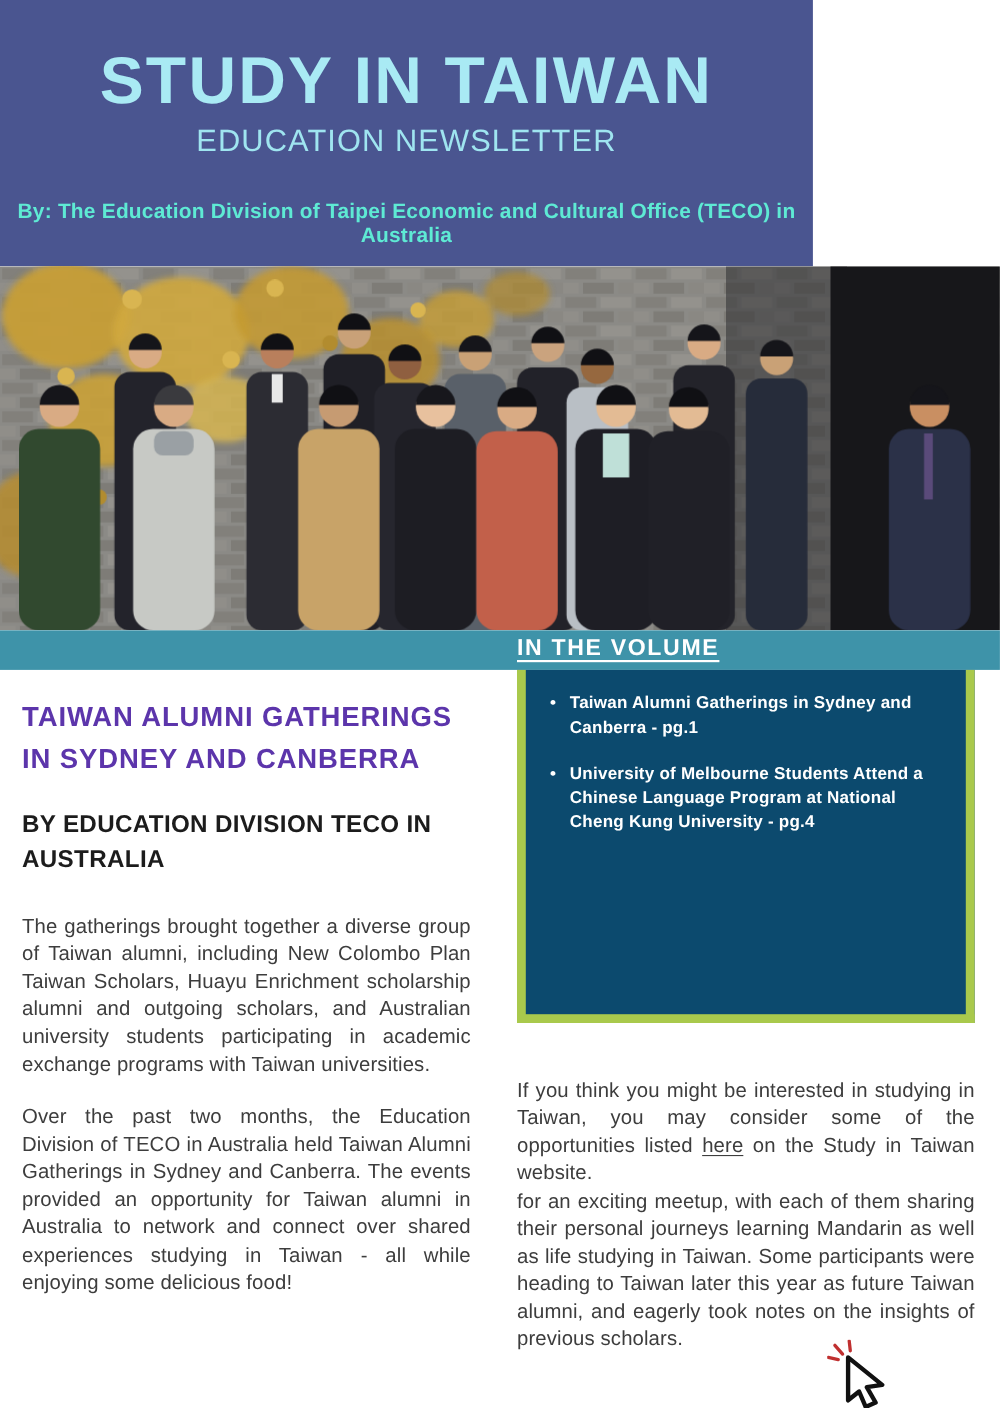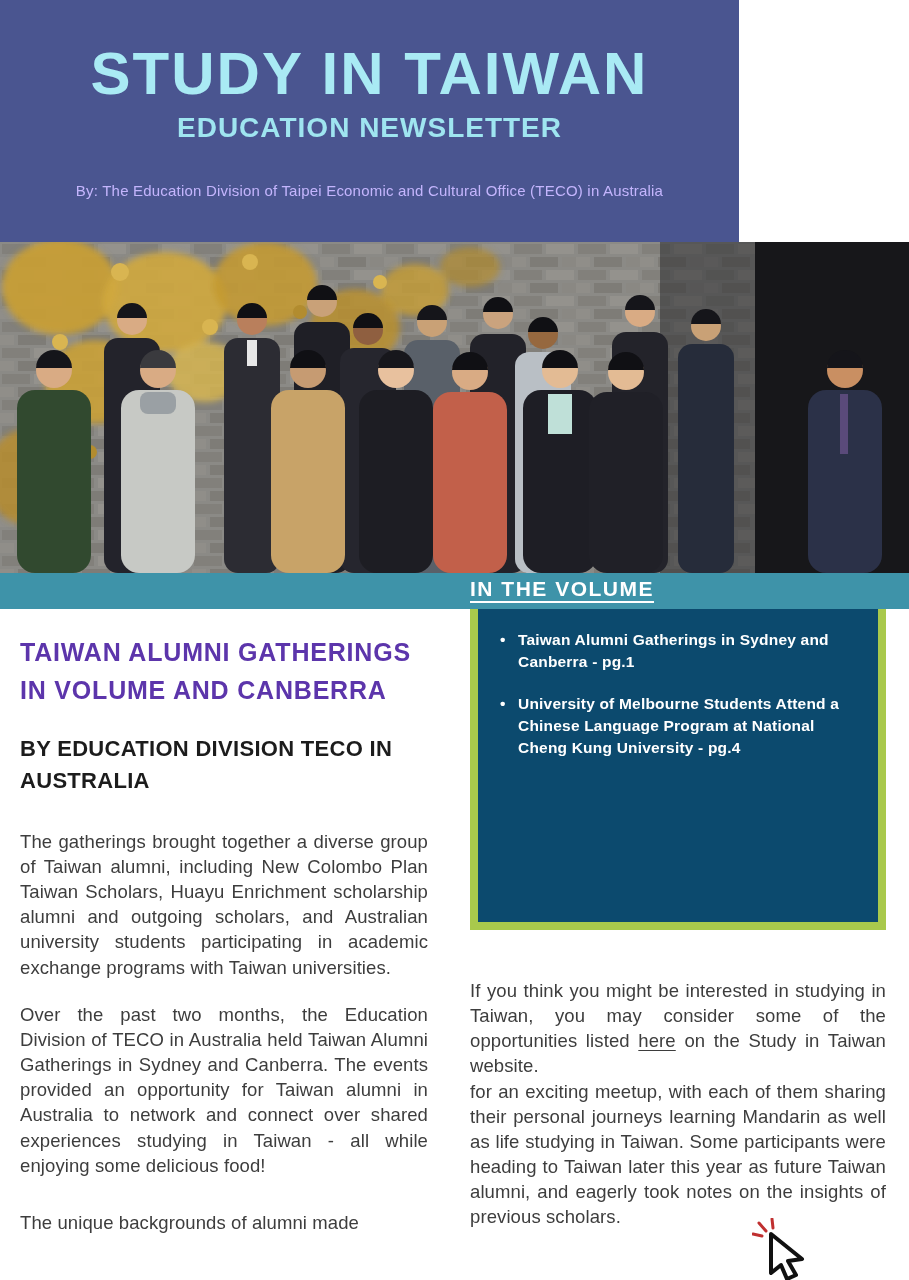--- a/index.html
+++ b/index.html
@@ -10,25 +10,25 @@
   
   .header{
     position:absolute;left:0;top:0;width:739px;height:242px;
     background:#4a5590;text-align:center;box-sizing:border-box;padding-top:42px;
   }
   .main-title{
     margin:0;font-size:60px;font-weight:bold;letter-spacing:2px;
     color:#a9eaf4;line-height:1.05;
   }
   .sub-title{
-    margin:8px 0 0 0;font-size:28px;font-weight:bold;letter-spacing:1px;
+    margin:8px 0 0 0;font-size:28px;font-weight:normal;letter-spacing:1px;
     color:#9fe5f0;line-height:1.1;
   }
   .header-byline{
-    margin:38px 0 0 0;font-size:15px;color:#c4b5fd;letter-spacing:0.2px;
+    margin:38px 0 0 0;font-size:19px;color:#5eead4;letter-spacing:0.2px;font-weight:bold;
   }
   
   .photo{position:absolute;left:0;top:242px;width:909px;height:331px;overflow:hidden;}
   .photo svg{display:block;}
   
   .teal-band{position:absolute;left:0;top:573px;width:909px;height:36px;background:#3e93a9;}
   .volume-heading{
     position:absolute;left:470px;top:4px;width:416px;
     font-size:21px;font-weight:bold;color:#ffffff;letter-spacing:1.5px;
     text-decoration:underline;text-underline-offset:5px;text-decoration-thickness:2px;
@@ -225,25 +225,24 @@
   </div>
 
   <div class="volume-box">
     <ul>
       <li>Taiwan Alumni Gatherings in Sydney and Canberra - pg.1</li>
       <li>University of Melbourne Students Attend a Chinese Language Program at National Cheng Kung University - pg.4</li>
     </ul>
   </div>
 
   <div class="left-col">
-    <h2 class="article-title">TAIWAN ALUMNI GATHERINGS IN VOLUME AND CANBERRA</h2>
+    <h2 class="article-title">TAIWAN ALUMNI GATHERINGS IN SYDNEY AND CANBERRA</h2>
     <p class="article-byline">BY EDUCATION DIVISION TECO IN AUSTRALIA</p>
     <p class="body-text gap">The gatherings brought together a diverse group of Taiwan alumni, including New Colombo Plan Taiwan Scholars, Huayu Enrichment scholarship alumni and outgoing scholars, and Australian university students participating in academic exchange programs with Taiwan universities.</p>
     <p class="body-text">Over the past two months, the Education Division of TECO in Australia held Taiwan Alumni Gatherings in Sydney and Canberra. The events provided an opportunity for Taiwan alumni in Australia to network and connect over shared experiences studying in Taiwan - all while enjoying some delicious food!</p>
-    <p class="body-text gap nojustify">The unique backgrounds of alumni made</p>
   </div>
 
   <div class="right-col">
     <p class="body-text gap"><span>If you think you might be interested in studying in Taiwan, you may consider some of the opportunities listed </span><a class="inline-link">here</a><span> on the Study in Taiwan website.</span></p>
     <p class="body-text" style="margin-top:0;">for an exciting meetup, with each of them sharing their personal journeys learning Mandarin as well as life studying in Taiwan. Some participants were heading to Taiwan later this year as future Taiwan alumni, and eagerly took notes on the insights of previous scholars.</p>
   </div>
 
   <div class="cursor-wrap">
     <svg width="70" height="62" viewBox="0 0 70 62">
       <g stroke="#c03030" stroke-width="3" stroke-linecap="round">

